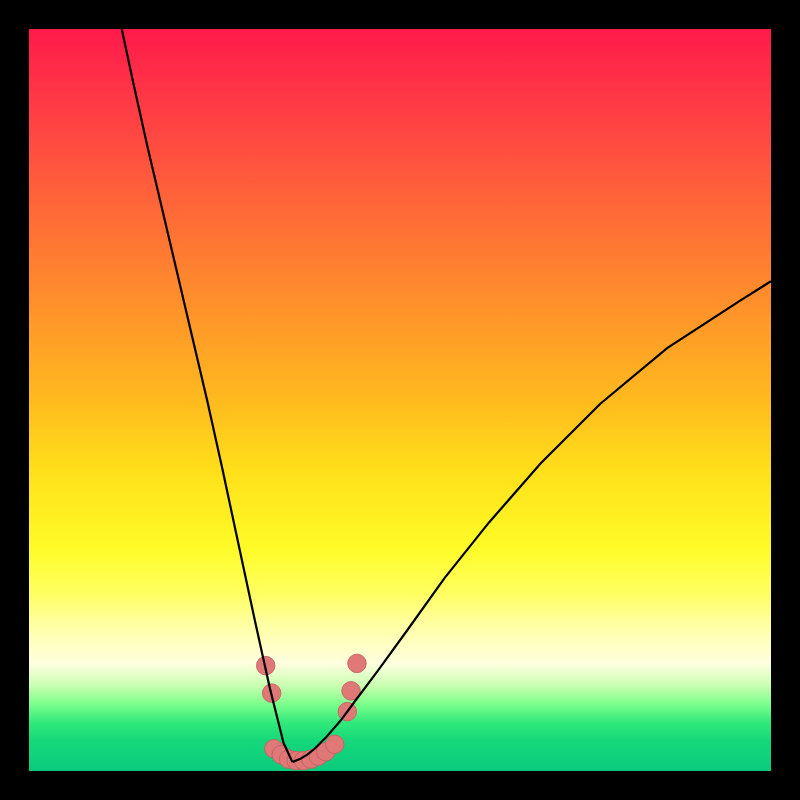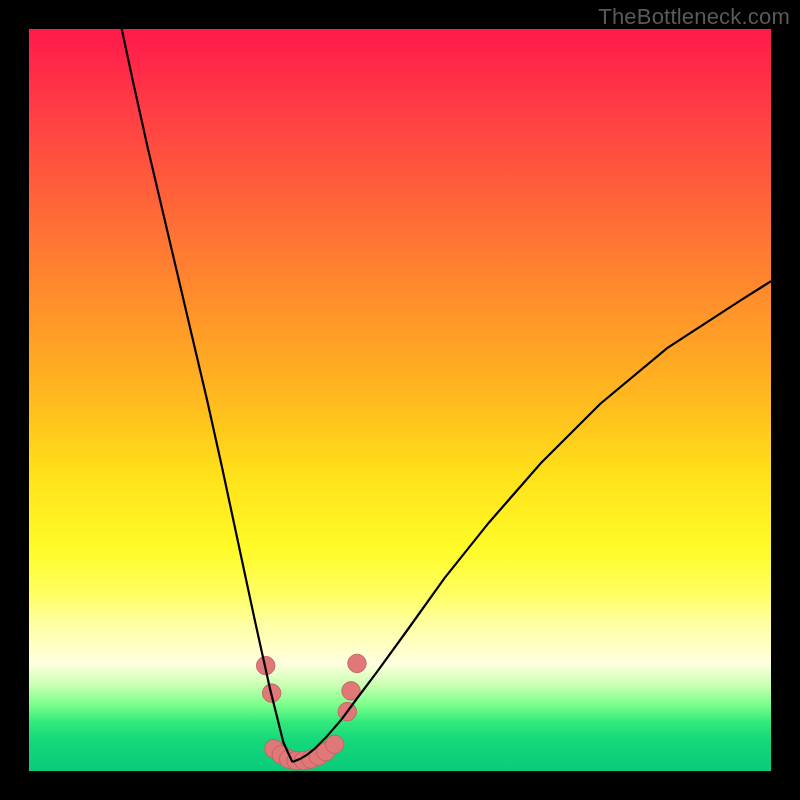--- a/index.html
+++ b/index.html
@@ -54,21 +54,20 @@
     position: absolute;
     inset: 0;
     width: 100%;
     height: 100%;
   }
 </style>
 </head>
 <body>
 
 <div class="frame">
-  <div class="watermark">TheBottleneck.com</div>
   <div class="plot">
     <div class="gradient-bg"></div>
     <svg class="overlay" viewBox="0 0 100 100" preserveAspectRatio="none">
       <g id="markers">
           <circle cx="31.9" cy="85.8" r="1.25" fill="#e07878" stroke="#c06060" stroke-width="0.12"></circle>
           <circle cx="32.7" cy="89.5" r="1.25" fill="#e07878" stroke="#c06060" stroke-width="0.12"></circle>
           <circle cx="33" cy="97" r="1.25" fill="#e07878" stroke="#c06060" stroke-width="0.12"></circle>
           <circle cx="34" cy="97.8" r="1.25" fill="#e07878" stroke="#c06060" stroke-width="0.12"></circle>
           <circle cx="35" cy="98.4" r="1.25" fill="#e07878" stroke="#c06060" stroke-width="0.12"></circle>
           <circle cx="36" cy="98.6" r="1.25" fill="#e07878" stroke="#c06060" stroke-width="0.12"></circle>

